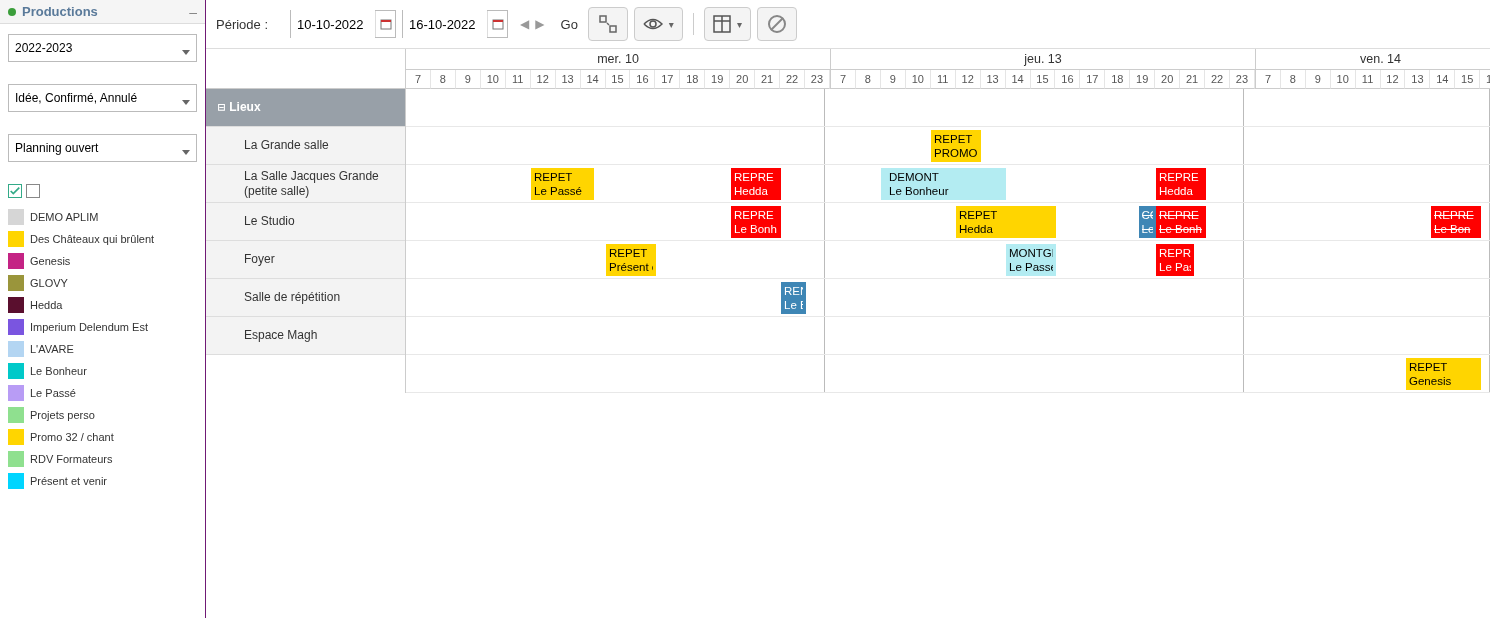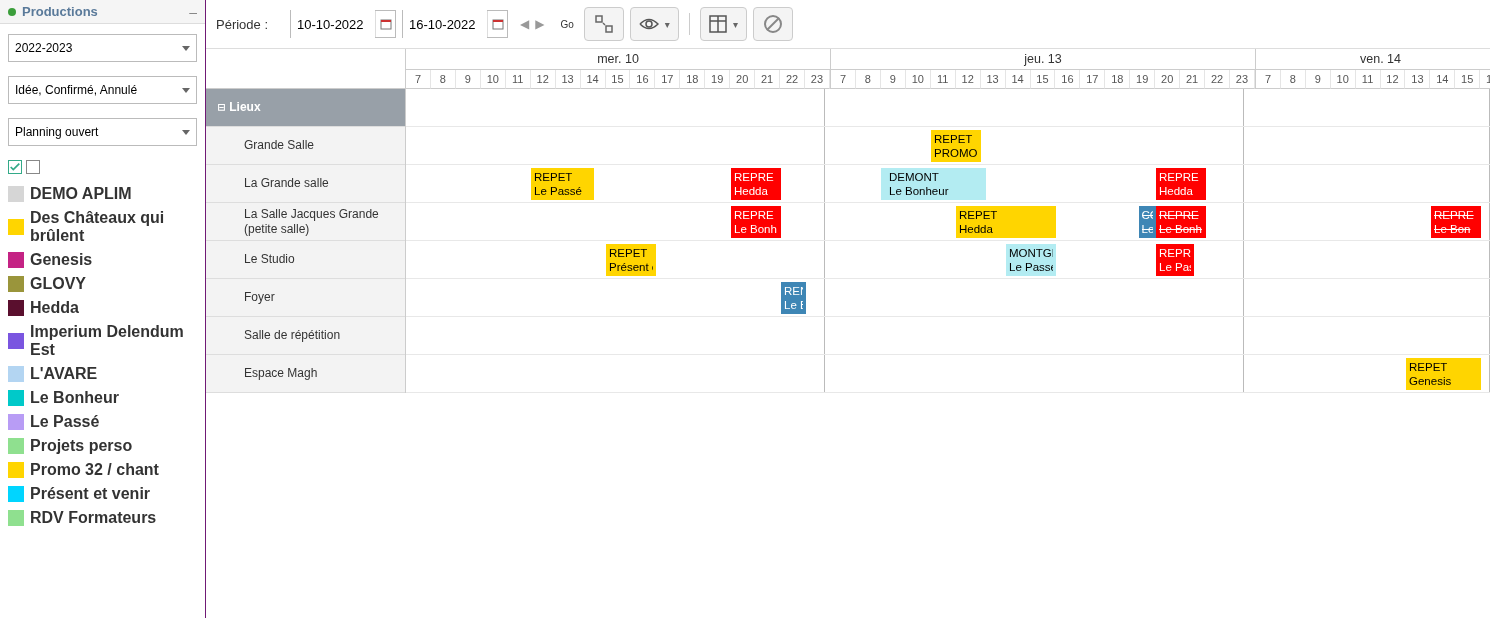--- a/index.html
+++ b/index.html
@@ -6,37 +6,37 @@
 body { font-family: Arial, sans-serif; font-size: 12px; color: #333; background: #fff; overflow: hidden; }
 .app { display: flex; width: 1490px; height: 618px; }
 .sidebar { width: 206px; border-right: 1px solid #701a75; background: #fff; flex-shrink: 0; }
 .sidebar-header { display: flex; align-items: center; padding: 4px 8px; border-bottom: 1px solid #ddd; background: #f5f5f5; height: 24px; }
 .sidebar-header .dot { width: 8px; height: 8px; border-radius: 50%; background: #3b9e3b; margin-right: 6px; }
 .sidebar-header .title { color: #5a7a9a; font-weight: bold; font-size: 13px; flex: 1; }
 .sidebar-header .collapse { color: #888; font-size: 14px; cursor: pointer; }
 .sidebar-body { padding: 10px 8px; }
 .select-field { width: 100%; height: 28px; border: 1px solid #bbb; background: #fff; padding: 4px 22px 4px 6px; font-size: 12px; margin-bottom: 14px; position: relative; cursor: pointer; text-align: left; overflow: hidden; white-space: nowrap; text-overflow: ellipsis; }
 .select-wrap { position: relative; margin-bottom: 14px; }
-.select-wrap .select-field { margin-bottom: 0; }
+.select-wrap .select-field { margin-bottom: 8px; }
 .select-wrap::after { content: ""; position: absolute; right: 7px; top: 50%; transform: translateY(-2px); border-left: 4px solid transparent; border-right: 4px solid transparent; border-top: 5px solid #666; pointer-events: none; }
 .legend-controls { display: flex; gap: 4px; margin-bottom: 8px; }
 .legend-controls span { width: 14px; height: 14px; display: inline-block; cursor: pointer; }
 .legend-list { }
 .legend-item { display: flex; align-items: center; padding: 3px 0; cursor: pointer; }
 .legend-swatch { width: 16px; height: 16px; margin-right: 6px; flex-shrink: 0; }
-.legend-label { font-weight: bold; font-size: 16px; }
+.legend-label { font-weight: normal; font-size: 11px; }
 .main { flex: 1; display: flex; flex-direction: column; overflow: hidden; }
 .toolbar { display: flex; align-items: center; padding: 6px 10px; gap: 6px; height: 48px; }
 .toolbar .period-label { font-size: 13px; margin-right: 16px; }
 .date-input-wrap { display: flex; align-items: center; border: 1px solid #bbb; height: 28px; background: #fff; }
 .date-input-wrap input { border: none; padding: 8px 6px; font-size: 13px; width: 84px; outline: none; }
 .date-icon { width: 20px; height: 100%; border-left: 1px solid #ddd; display: flex; align-items: center; justify-content: center; cursor: pointer; font-size: 12px; color: #666; }
 .nav-arrows { display: flex; gap: 6px; margin: 0 6px; }
 .nav-arrows span { color: #999; cursor: pointer; font-size: 12px; }
-.go-btn { cursor: pointer; padding: 4px 4px; font-size: 10px; }
+.go-btn { cursor: pointer; padding: 4px 4px; font-size: 13px; }
 .tool-btn { height: 34px; min-width: 40px; border: 1px solid #ccc; border-radius: 4px; background: #f4f4f4; display: flex; align-items: center; justify-content: center; cursor: pointer; padding: 0 8px; font-size: 16px; color: #555; gap: 4px; }
 .tool-sep { width: 1px; height: 22px; background: #ccc; margin: 0 4px; }
 .caret-sm { font-size: 10px; color: #666; margin-left: 2px; }
 .schedule { flex: 1; overflow: hidden; border-top: 1px solid #ddd; position: relative; }
 .sch-header { display: flex; background: #fff; }
 .sch-corner { width: 200px; flex-shrink: 0; border-right: 1px solid #ccc; border-bottom: 1px solid #ccc; }
 .sch-days { flex: 1; display: flex; overflow: hidden; }
 .sch-day-col { border-right: 1px solid #ccc; }
 .sch-day-label { text-align: center; font-size: 12.5px; padding: 3px 0; border-bottom: 1px solid #ccc; color: #333; }
 .sch-hours { display: flex; }
@@ -120,26 +120,26 @@
           </div>
           <div class="legend-item">
             <span class="legend-swatch" style="background: rgb(143, 224, 143);"></span>
             <span class="legend-label">Projets perso</span>
           </div>
           <div class="legend-item">
             <span class="legend-swatch" style="background: rgb(255, 213, 0);"></span>
             <span class="legend-label">Promo 32 / chant</span>
           </div>
           <div class="legend-item">
+            <span class="legend-swatch" style="background: rgb(143, 224, 143);"></span>
+            <span class="legend-label">RDV Formateurs</span>
+          </div>
+          <div class="legend-item">
             <span class="legend-swatch" style="background: rgb(0, 213, 255);"></span>
             <span class="legend-label">Présent et venir</span>
-          </div>
-          <div class="legend-item">
-            <span class="legend-swatch" style="background: rgb(143, 224, 143);"></span>
-            <span class="legend-label">RDV Formateurs</span>
           </div>
         </div>
     </div>
   </aside>
 
   <main class="main">
     <div class="toolbar">
       <span class="period-label">Période :</span>
       <div class="date-input-wrap">
         <input value="10-10-2022" style="">
@@ -259,21 +259,20 @@
               </div>
             </div>
           </div>
       </div>
       <div class="sch-body">
         <div class="sch-rows-col" id="sch-rows-col">
             <div class="sch-row-label group">
               <span class="expander">⊟</span> 
               <span>Lieux</span>
             </div>
-            <div class="sch-row-label">Grande Salle</div>
             <div class="sch-row-label">La Grande salle</div>
             <div class="sch-row-label">La Salle Jacques Grande (petite salle)</div>
             <div class="sch-row-label">Le Studio</div>
             <div class="sch-row-label">Foyer</div>
             <div class="sch-row-label">Salle de répétition</div>
             <div class="sch-row-label">Espace Magh</div>
           </div>
         <div class="sch-grid" id="sch-grid">
             <div class="sch-grid-bg">
               <div class="daycol" style="width: 425px;"></div>
@@ -293,21 +292,21 @@
               <div class="l2">PROMO 3</div>
             </div>
             <div class="event ev-yellow" style="left: 125px; width: 62.5px; top: 79px;">
               <div class="l1">REPET</div>
               <div class="l2">Le Passé</div>
             </div>
             <div class="event ev-red" style="left: 325px; width: 50px; top: 79px;">
               <div class="l1">REPRE</div>
               <div class="l2">Hedda</div>
             </div>
-            <div class="event ev-cyan" style="left: 475px; width: 105px; top: 79px; padding-left: 8px;">
+            <div class="event ev-cyan" style="left: 475px; width: 125px; top: 79px; padding-left: 8px;">
               <div class="l1">DEMONT</div>
               <div class="l2">Le Bonheur</div>
             </div>
             <div class="event ev-red" style="left: 750px; width: 50px; top: 79px;">
               <div class="l1">REPRE</div>
               <div class="l2">Hedda</div>
             </div>
             <div class="event ev-red" style="left: 325px; width: 50px; top: 117px;">
               <div class="l1">REPRE</div>
               <div class="l2">Le Bonh</div>

